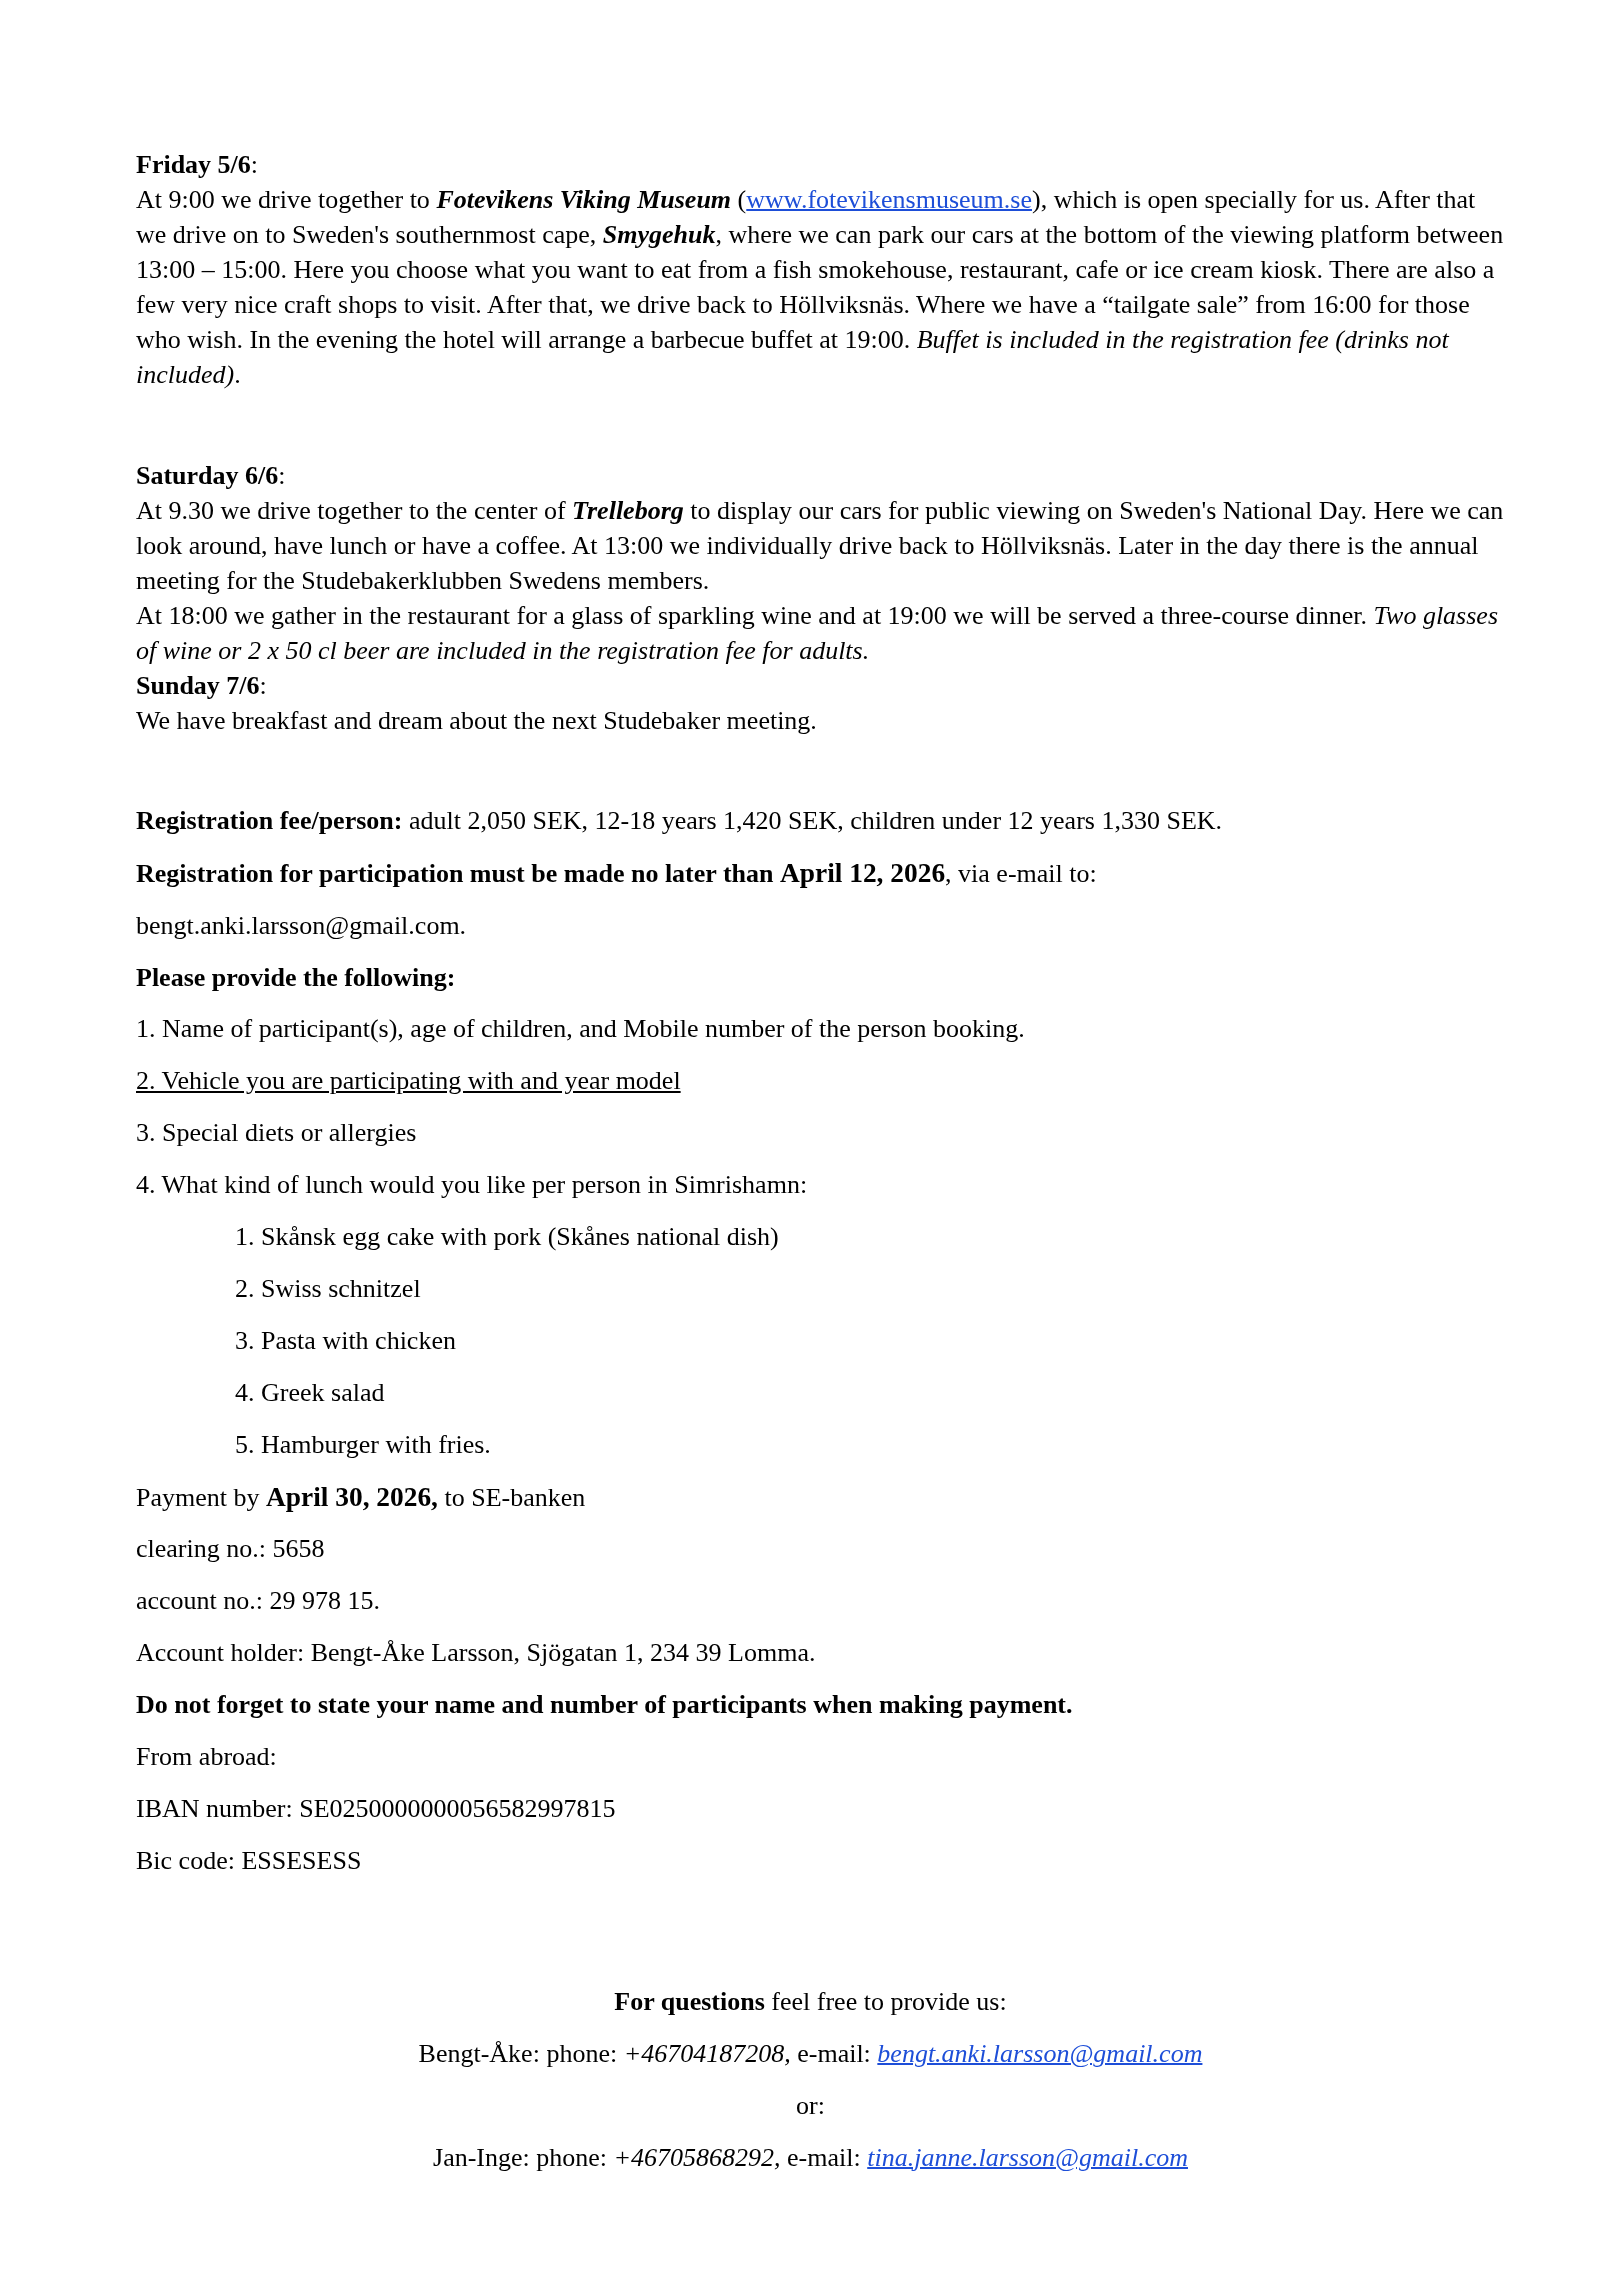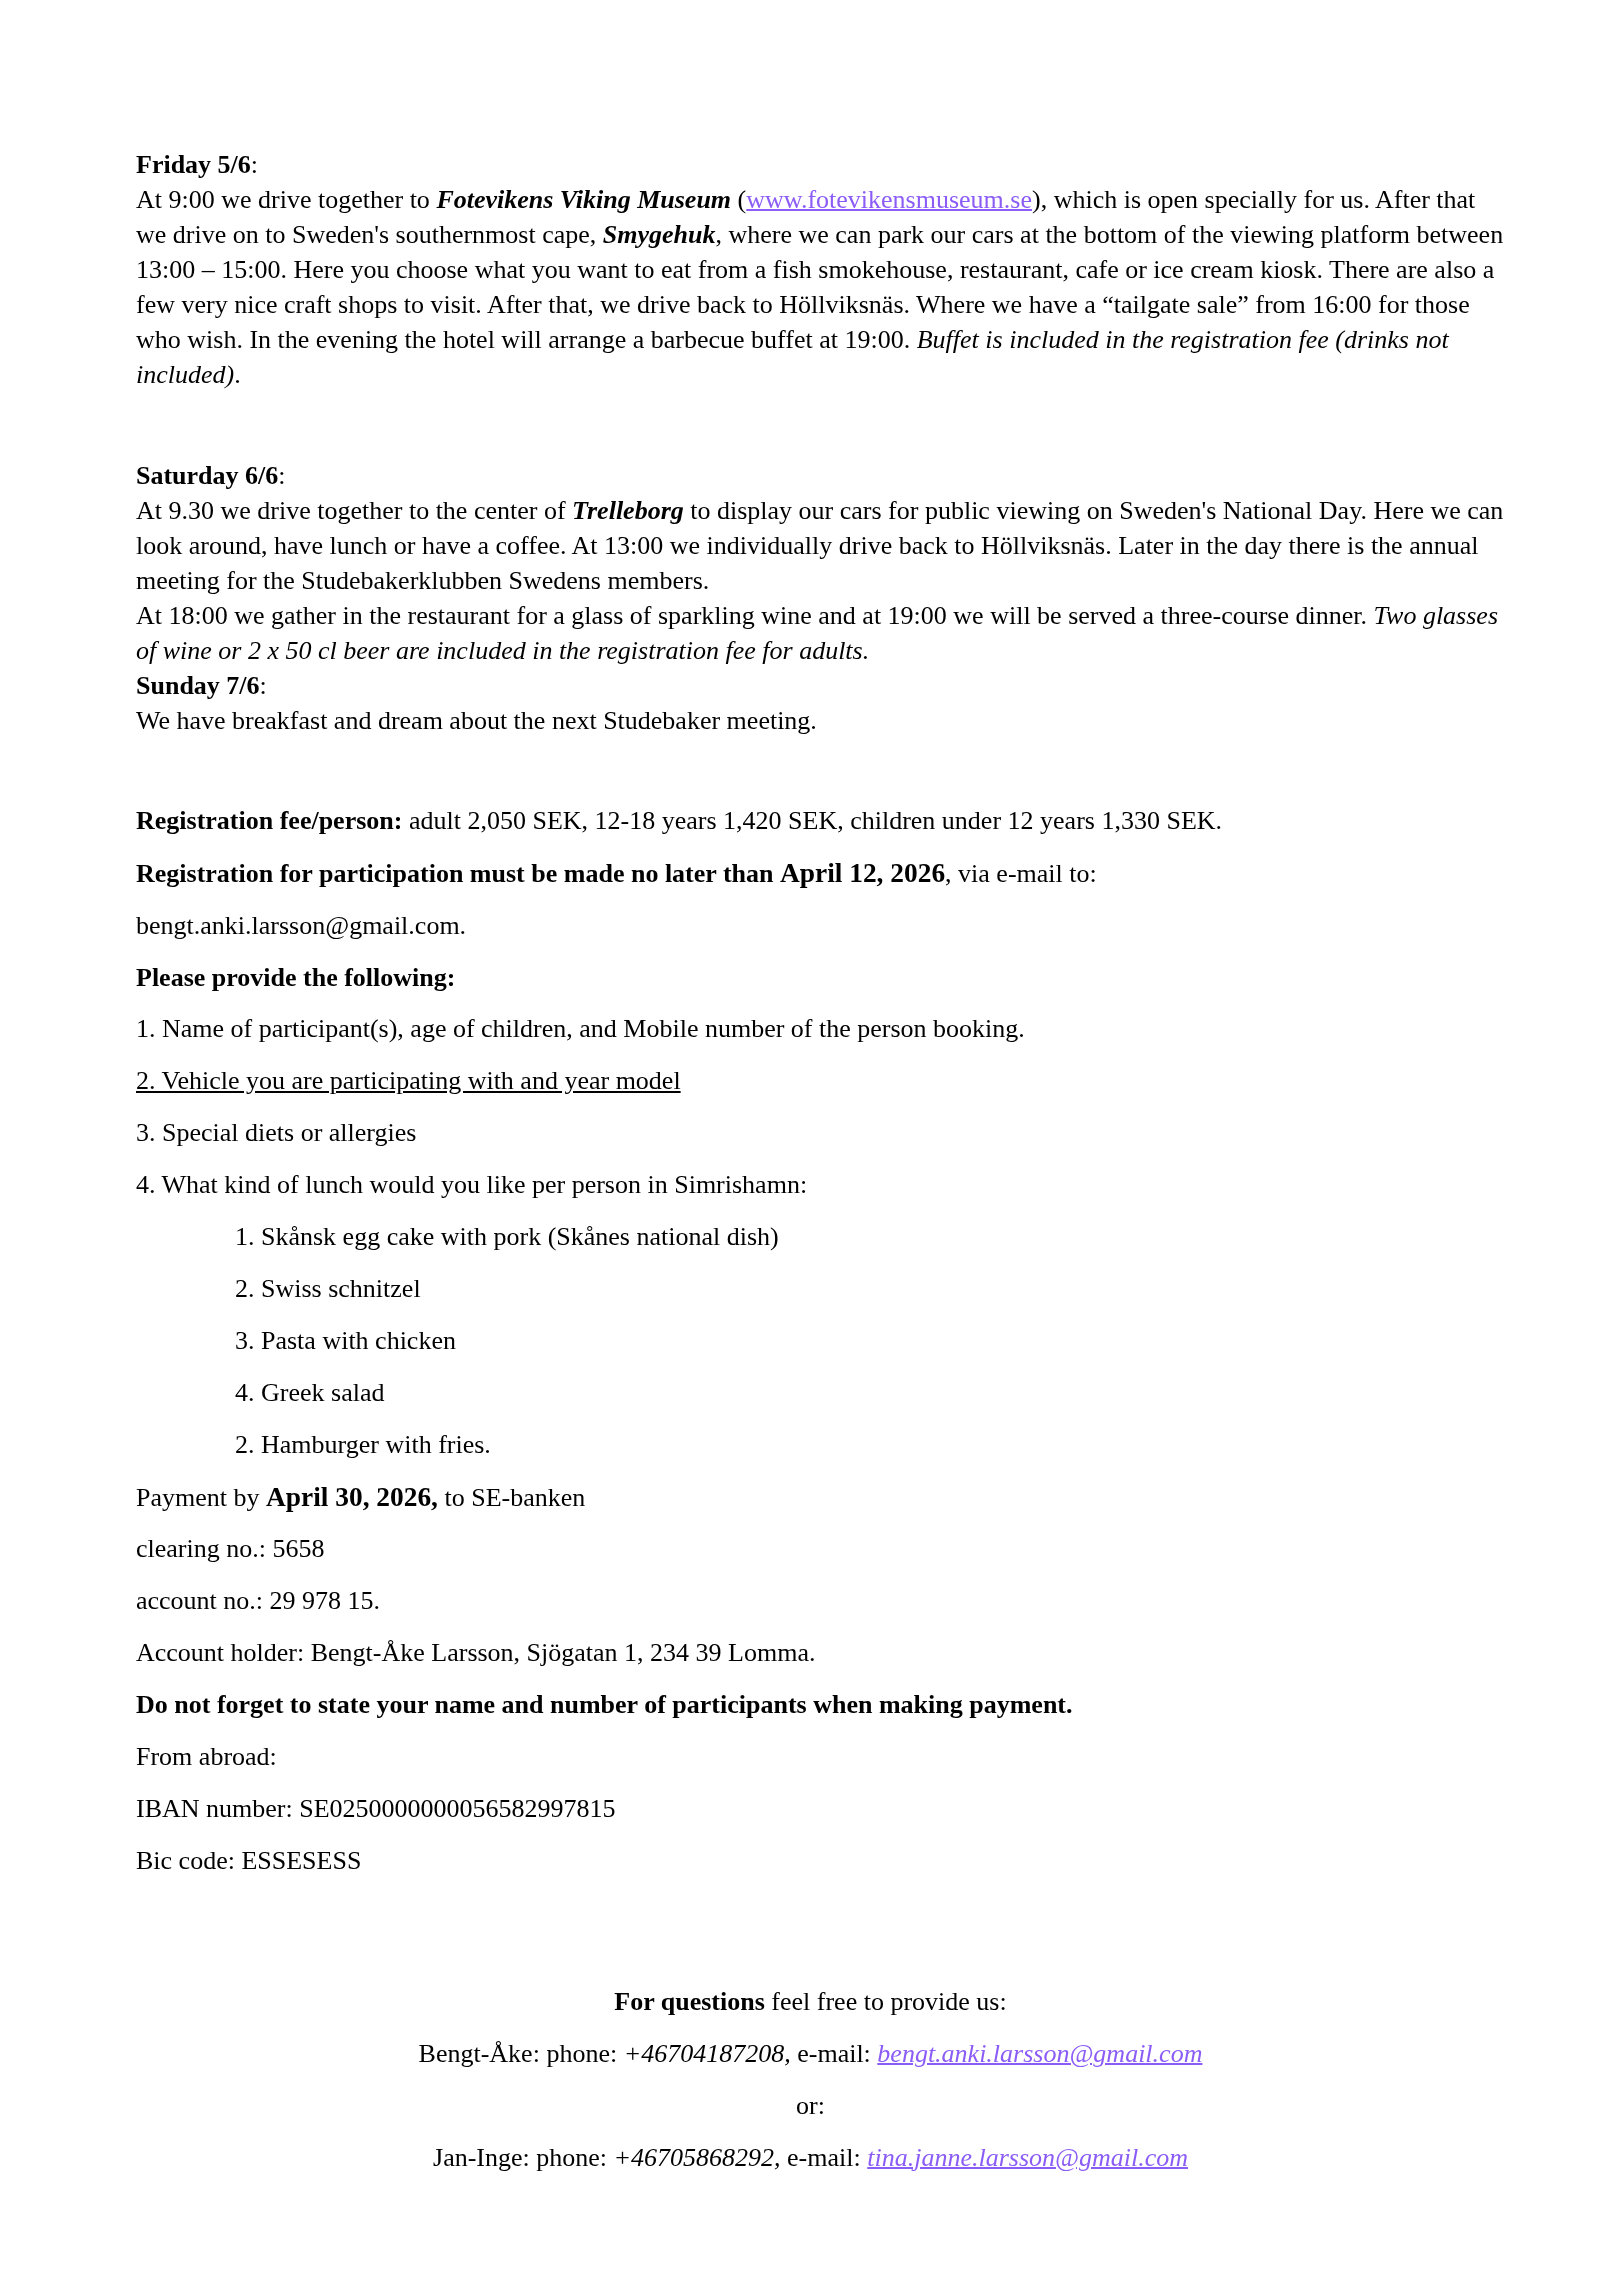--- a/index.html
+++ b/index.html
@@ -7,21 +7,21 @@
          font-family: "Liberation Serif", "DejaVu Serif", serif; color: #000; font-size: 26px; }
   .page { position: absolute; left: 0; top: 0; width: 1287px; height: 2293px; }
   .block { position: absolute; left: 136px; width: 1372px; line-height: 35px; }
   .line { position: absolute; left: 136px; white-space: nowrap; line-height: 34px; }
   .sub { left: 235px; text-align: center; }
   .center { left: 0; width: 1621px; text-align: center; }
   b, .b { font-weight: bold; }
   .bi { font-weight: bold; font-style: italic; }
   .i { font-style: italic; }
   .big { font-size: 27.4px; }
-  a.link { color: #8b5cf6; text-decoration: underline; text-decoration-thickness: 2px; }
+  a.link { color: #1d4ed8; text-decoration: underline; text-decoration-thickness: 2px; }
   a.link.i { font-style: italic; }
   p { margin: 0; }
 </style>
 </head>
 <body>
 
 <div class="page">
 
   <div class="block" style="top:147px;">
     <p><b>Friday 5/6</b><span>:</span></p>
@@ -46,21 +46,21 @@
 
   <div class="line" style="top:1012px;">1. Name of participant(s), age of children, and Mobile number of the person booking.</div>
   <div class="line" style="top:1064px;text-decoration:underline;">2. Vehicle you are participating with and year model</div>
   <div class="line" style="top:1116px;">3. Special diets or allergies</div>
   <div class="line" style="top:1168px;">4. What kind of lunch would you like per person in Simrishamn:</div>
 
   <div class="line sub" style="top:1220px;">1. Skånsk egg cake with pork (Skånes national dish)</div>
   <div class="line sub" style="top:1272px;">2. Swiss schnitzel</div>
   <div class="line sub" style="top:1324px;">3. Pasta with chicken</div>
   <div class="line sub" style="top:1376px;">4. Greek salad</div>
-  <div class="line sub" style="top:1428px;">2. Hamburger with fries.</div>
+  <div class="line sub" style="top:1428px;">5. Hamburger with fries.</div>
 
   <div class="line" style="top:1480px;"><span>Payment by </span><b class="big">April 30, 2026,</b><span> to SE-banken</span></div>
   <div class="line" style="top:1532px;">clearing no.: 5658</div>
   <div class="line" style="top:1584px;">account no.: 29 978 15.</div>
   <div class="line" style="top:1636px;">Account holder: Bengt-Åke Larsson, Sjögatan 1, 234 39 Lomma.</div>
   <div class="line b" style="top:1688px;">Do not forget to state your name and number of participants when making payment.</div>
   <div class="line" style="top:1740px;">From abroad:</div>
   <div class="line" style="top:1792px;">IBAN number: SE0250000000056582997815</div>
   <div class="line" style="top:1844px;">Bic code: ESSESESS</div>
 

